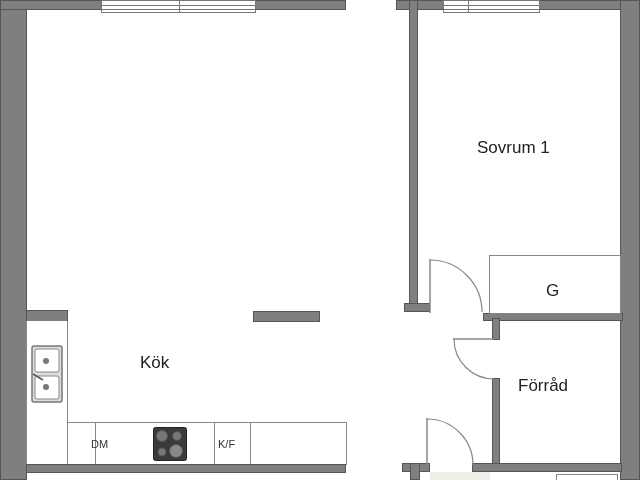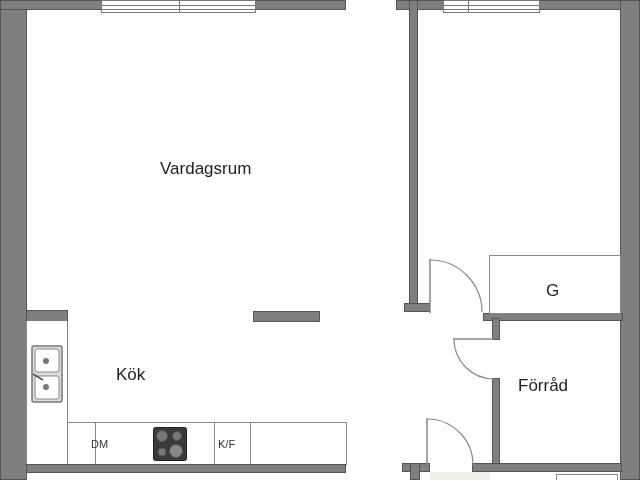--- a/index.html
+++ b/index.html
@@ -86,21 +86,21 @@
   </svg>
   <svg class="door-arc" style="left:452px;top:337px;" width="44" height="44" viewBox="0 0 44 44">
     <line x1="1" y1="2" x2="42" y2="2" stroke="#888" stroke-width="1.5"></line>
     <path d="M2 2 A 40 40 0 0 0 42 42" fill="none" stroke="#888" stroke-width="1.2"></path>
   </svg>
   <svg class="door-arc" style="left:425px;top:417px;" width="52" height="50" viewBox="0 0 52 50">
     <line x1="2" y1="1" x2="2" y2="48" stroke="#888" stroke-width="1.5"></line>
     <path d="M2 2 A 46 46 0 0 1 48 48" fill="none" stroke="#888" stroke-width="1.2"></path>
   </svg>
 
-  <div class="label room-label" style="left:160px;top:159px;">Vardagsrum</div>
-  <div class="label room-label" style="left:116px;top:353px;margin-top:12px;">Kök</div>
+  <div class="label room-label" style="left:477px;top:138px;">Sovrum 1</div>
+  <div class="label room-label" style="left:140px;top:353px;">Kök</div>
   <div class="label room-label" style="left:518px;top:376px;">Förråd</div>
   <div class="label room-label" style="left:546px;top:281px;">G</div>
 
   <div class="label small-label" style="left:71px;top:438px;padding-left:20px;">DM</div>
   <div class="label small-label" style="left:218px;top:438px;">K/F</div>
 
 </div>
 
 </body></html>

